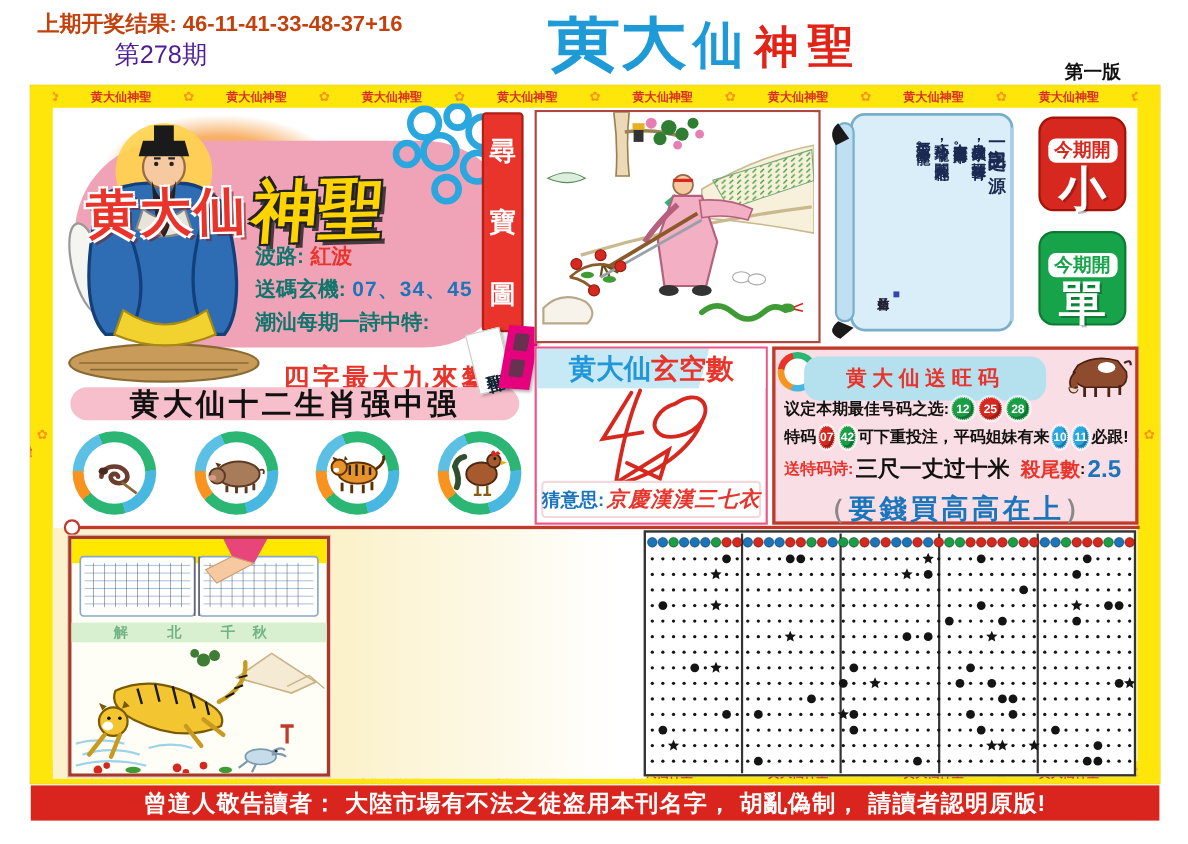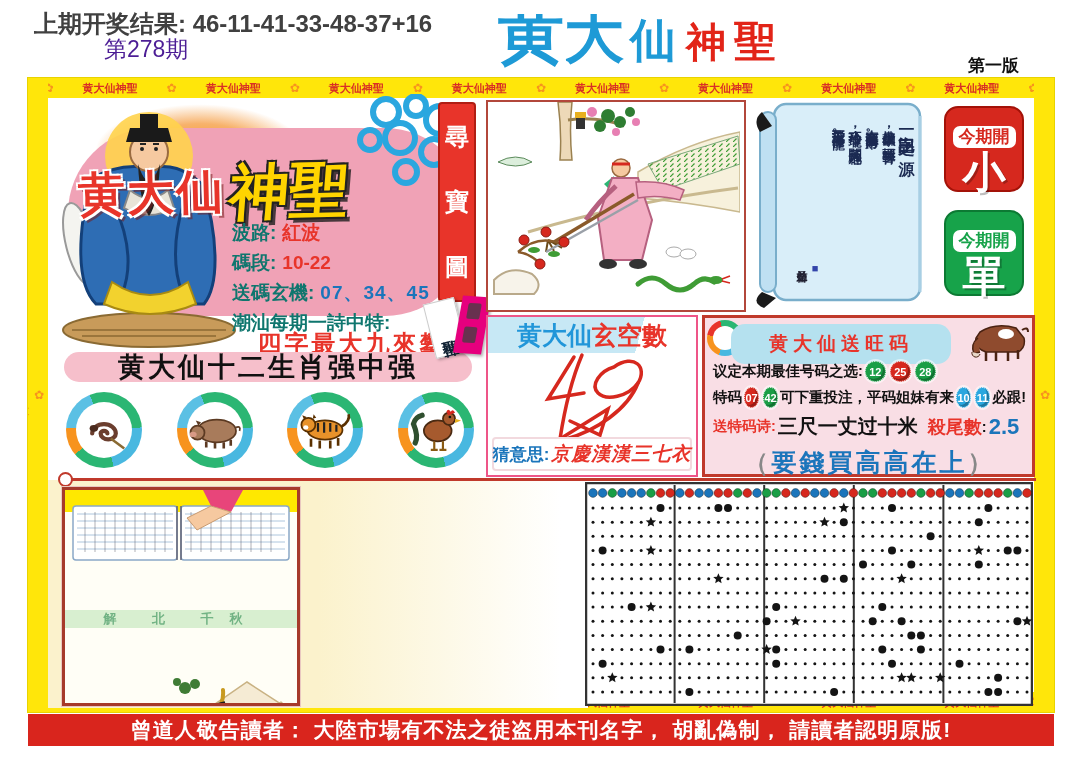--- a/index.html
+++ b/index.html
@@ -1,21 +1,21 @@
 <!DOCTYPE html>
 <html><head>
 <meta charset="utf-8">
 <style>
   html,body{margin:0;padding:0;background:#fff;}
   .page{position:relative;width:1080px;height:767px;overflow:hidden;background:#fff;
         font-family:"Liberation Sans","DejaVu Sans",sans-serif;}
   .abs{position:absolute;}
 
   
-  .result-line{left:34px;top:8px;font-size:24px;font-weight:bold;color:#404040;white-space:nowrap;}
+  .result-line{left:34px;top:8px;font-size:20px;font-weight:bold;color:#c2410c;white-space:nowrap;}
   .issue{left:104px;top:34px;font-size:23px;font-weight:normal;color:#4c1d95;}
   .edition{left:968px;top:54px;font-size:17px;font-weight:bold;color:#111;}
   .masthead{left:498px;top:14px;width:310px;height:60px;overflow:hidden;white-space:nowrap;}
   .masthead .inner{margin-top:-24px;line-height:86px;}
   .mh{font-weight:900;vertical-align:baseline;}
   .mh0{font-size:66px;color:#1E9AD6;}
   .mh1{font-size:60px;color:#1E9AD6;}
   .mh2{font-size:46px;color:#1E9AD6;margin-left:6px;}
   .mh3{font-size:40px;color:#E22418;margin-left:10px;}
   .mh4{font-size:42px;color:#E22418;margin-left:8px;}
@@ -136,21 +136,21 @@
              letter-spacing:3px;white-space:nowrap;}
   .wm-slogan .par{color:#888;}
 
   
   .cream{left:48px;top:480px;width:540px;height:228px;
          background:linear-gradient(to right,#FBF2CC 0%,#FBF2CC 50%,#fff 95%);}
   .sep-line{left:70px;top:478px;width:966px;height:3px;background:#C0392B;}
   .sep-ring{left:58px;top:472px;width:11px;height:11px;border:2.5px solid #C0392B;border-radius:50%;background:#fff;}
 
   .bl-frame{left:62px;top:487px;width:238px;height:219px;background:#FFFEF6;border:3px solid #A63A2A;
-            box-sizing:border-box;box-shadow:0 0 0 1px #e9c8c0;display:flex;flex-direction:column;gap:44px;}
+            box-sizing:border-box;box-shadow:0 0 0 1px #e9c8c0;display:flex;flex-direction:column;}
   .bl-band{height:18px;background:#D8EFD0;display:flex;align-items:center;justify-content:center;}
   .bl-band span{font-size:13px;font-weight:bold;letter-spacing:16px;color:rgba(30,130,70,.55);white-space:nowrap;}
   .bl-scene{flex:1;overflow:hidden;}
 
   .matrix-box{left:585px;top:482px;width:448px;height:224px;background:#fff;}
 
   
   .footer{left:28px;top:714px;width:1026px;height:32px;background:#D9251D;display:flex;align-items:center;justify-content:center;}
   .footer span{color:#fff;font-size:21px;font-weight:900;letter-spacing:1px;white-space:nowrap;}
 </style>
@@ -255,21 +255,20 @@
     <rect x="88" y="20" width="18" height="16" fill="#1a1a1a"></rect>
     <circle cx="90" cy="55" r="2" fill="#222"></circle>
       <circle cx="104" cy="55" r="2" fill="#222"></circle>
     <path d="M88,50 h6 M101,50 h6" stroke="#222" stroke-width="2"></path>
   </svg>
   <div class="abs big-title">
     <span class="t-red">黄大仙</span><span class="t-gold">神聖</span>
   </div>
   <div class="abs info-block">
     <div class="info-row"><span class="lab">波路:</span><span class="v-red">紅波</span></div>
-    <div class="info-row"><span class="lab">碼段:</span><span class="v-red">10-22</span></div>
     <div class="info-row"><span class="lab">送碼玄機:</span><span class="v-blue">07、34、45</span></div>
     <div class="info-row"><span class="lab">潮汕每期一詩中特:</span></div>
   </div>
   <div class="abs poem-red">四字最大九來攀</div>
   <div class="abs zodiac-band">
     <span>黄大仙十二生肖强中强</span>
   </div>
   <div class="abs rings-row">
     <div class="ring">
       <svg width="54" height="44" viewBox="0 0 64 48">

